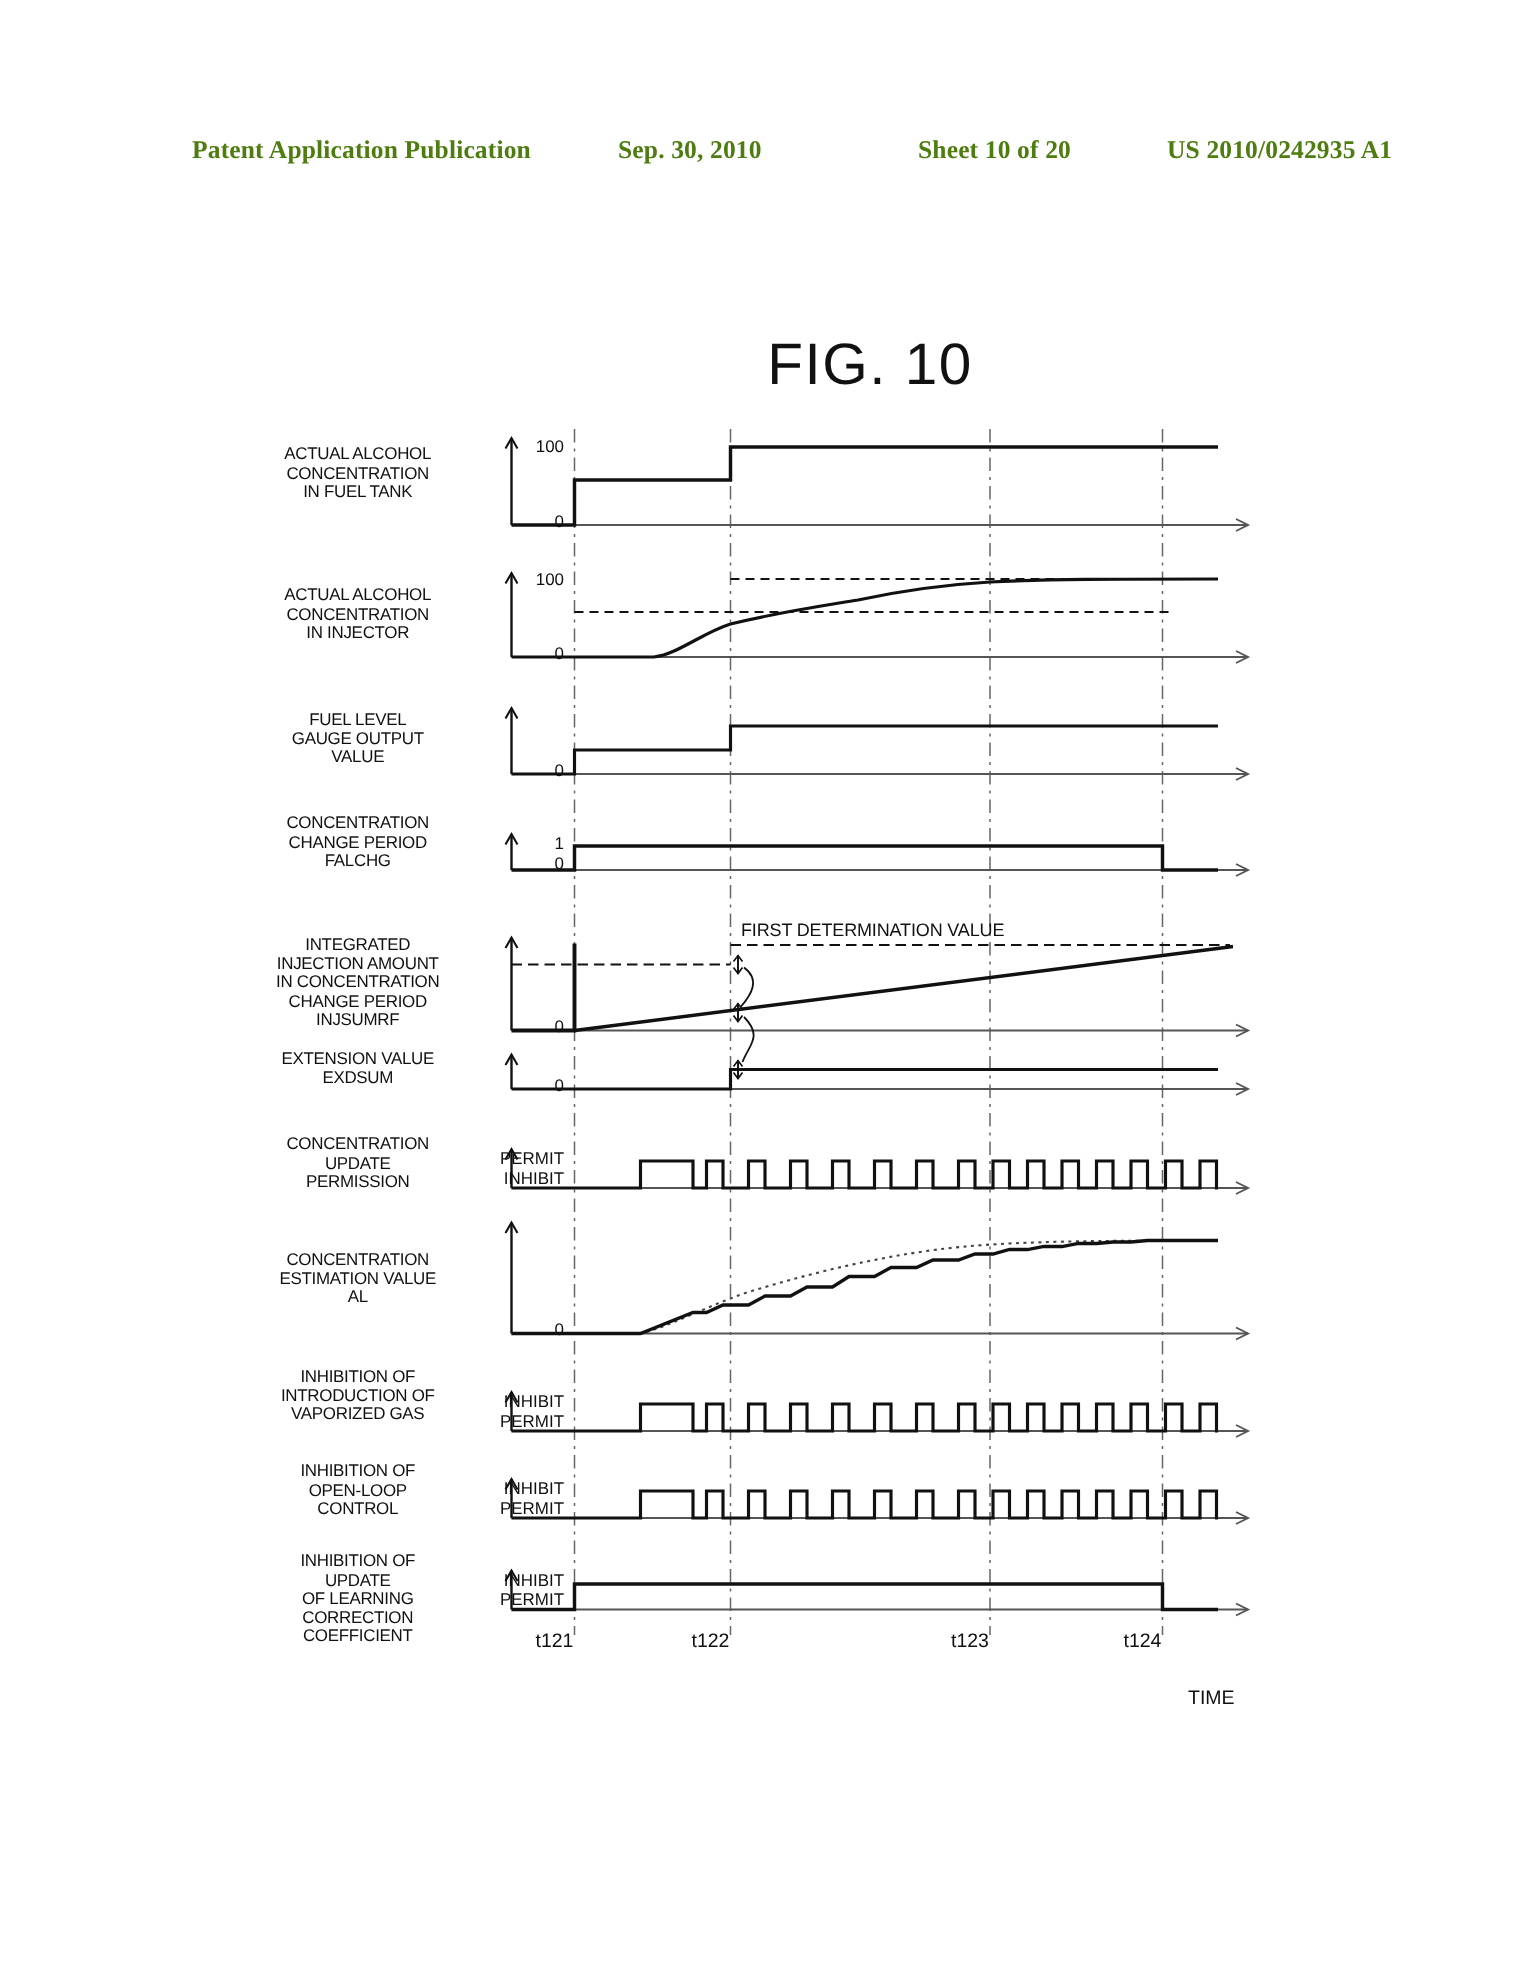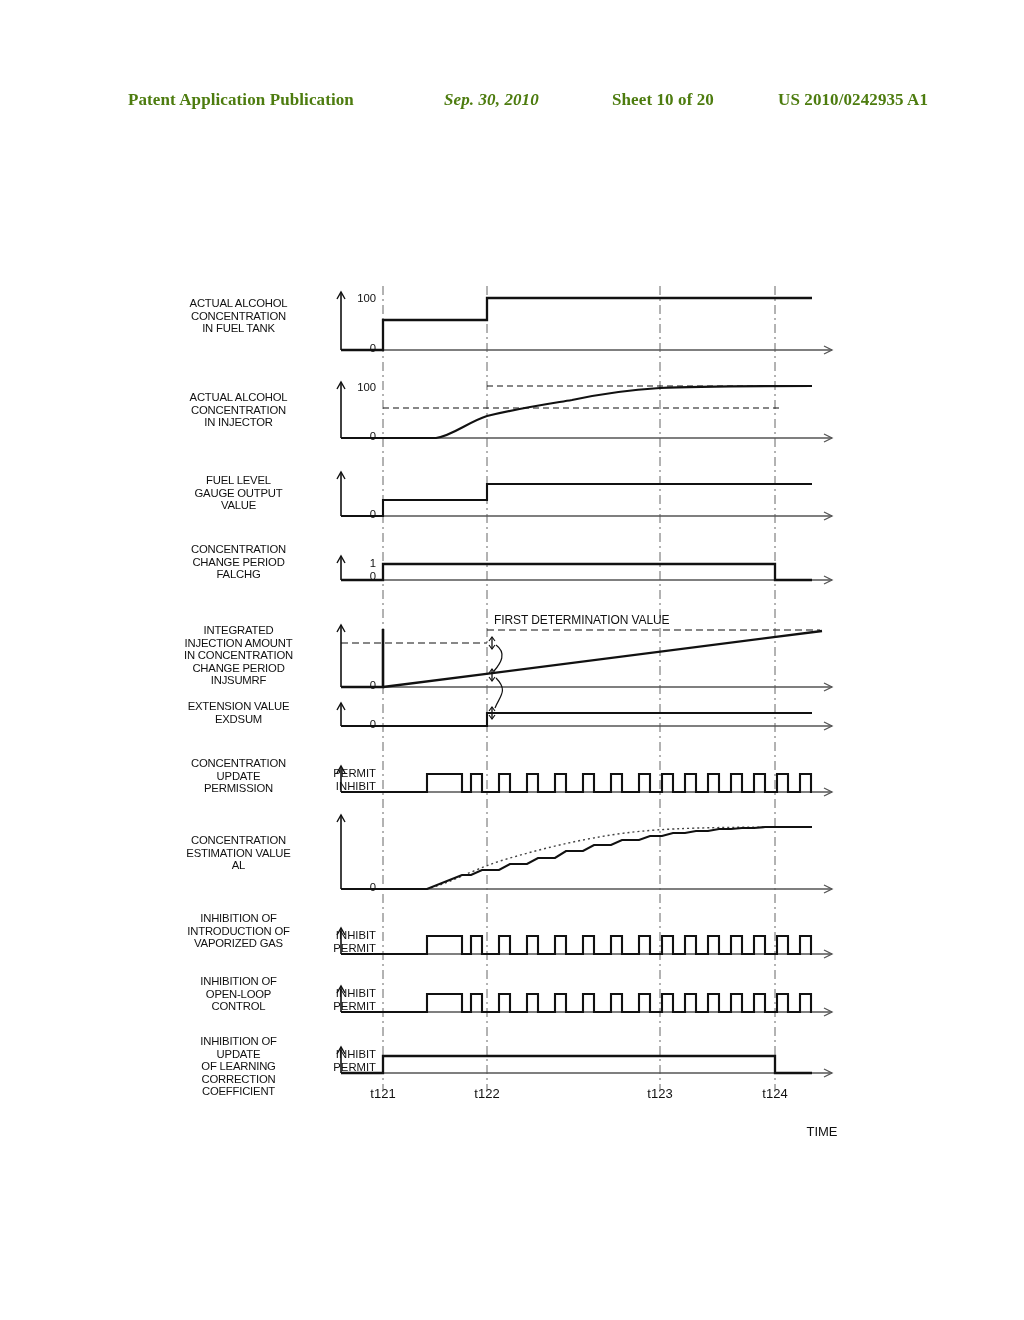--- a/index.html
+++ b/index.html
@@ -13,21 +13,21 @@
 
   
   .hdr{
     position:absolute;left:0;right:0;top:88px;height:24px;
     display:flex;align-items:center;
     font-family:"Liberation Serif","DejaVu Serif",serif;
     font-weight:bold;font-size:17px;letter-spacing:.1px;
     color:#4d7c0f;
   }
   .hdr .h1{position:absolute;left:128px;}
-  .hdr .h2{position:absolute;left:444px;font-style:italic;}
+  .hdr .h2{position:absolute;left:412px;}
   .hdr .h3{position:absolute;left:612px;}
   .hdr .h4{position:absolute;left:730px;margin-left:48px;}
 
   
   .figtitle{
     position:absolute;left:0;right:0;top:222px;
     text-align:center;font-size:39px;letter-spacing:1px;
     font-family:"Liberation Sans","DejaVu Sans",sans-serif;
     color:#111;
   }
@@ -50,35 +50,38 @@
   .axlabel{
     position:absolute;text-align:right;
     font-size:11.3px;line-height:12.2px;color:#111;
     white-space:pre-line;
     margin-left:40px;
   }
   .annot{
     position:absolute;font-size:12px;color:#111;letter-spacing:-0.1px;
   }
   .tlabel{
-    position:absolute;font-size:13px;color:#111;text-align:center;
+    position:absolute;font-size:13px;color:#111;
   }
 </style>
 </head>
 <body>
 
 <div class="page">
 
   <div class="hdr">
     <span class="h1">Patent Application Publication</span>
     <span class="h2">Sep. 30, 2010</span>
     <span class="h3">Sheet 10 of 20</span>
     <span class="h4">US 2010/0242935 A1</span>
   </div>
 
+  <div class="figtitle">
+    <span>FIG. 10</span>
+  </div>
 
   <div id="chart">
       <svg width="1024" height="1320" viewBox="0 0 1024 1320">
         <line x1="383" y1="286" x2="383" y2="1090" stroke="#666" stroke-width="1" stroke-dasharray="9 4 2 4"></line>
         <line x1="487" y1="286" x2="487" y2="1090" stroke="#666" stroke-width="1" stroke-dasharray="9 4 2 4"></line>
         <line x1="660" y1="286" x2="660" y2="1090" stroke="#666" stroke-width="1" stroke-dasharray="9 4 2 4"></line>
         <line x1="775" y1="286" x2="775" y2="1090" stroke="#666" stroke-width="1" stroke-dasharray="9 4 2 4"></line>
         <path d="M 341 350 L 341 292" fill="none" stroke="#111" stroke-width="1.6" stroke-dasharray="none" stroke-linejoin="miter" stroke-linecap="butt"></path>
         <path d="M 337 299 L 341 292 L 345 299" fill="none" stroke="#111" stroke-width="1.4" stroke-dasharray="none" stroke-linejoin="miter" stroke-linecap="butt"></path>
         <path d="M 341 350 L 832 350" fill="none" stroke="#555" stroke-width="1.3" stroke-dasharray="none" stroke-linejoin="miter" stroke-linecap="butt"></path>

